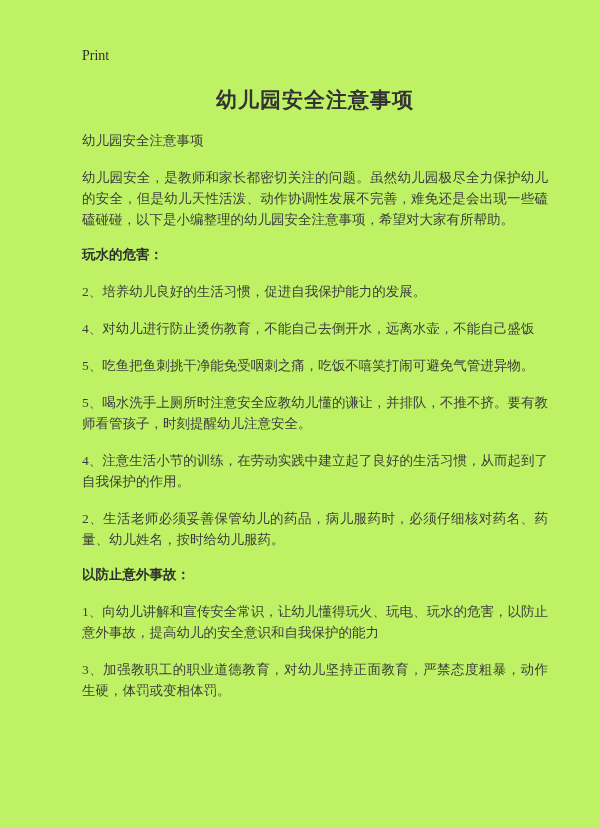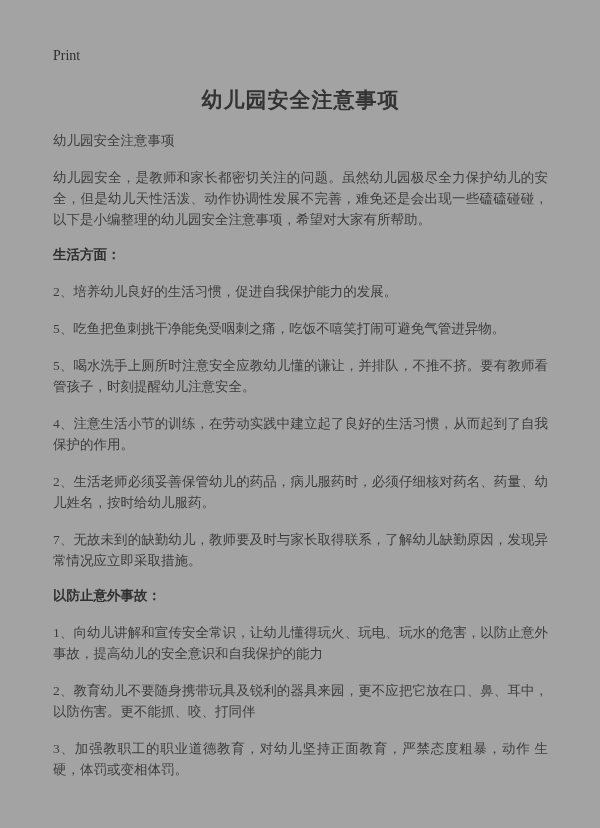--- a/index.html
+++ b/index.html
@@ -5,23 +5,23 @@
   html, body {
     margin: 0;
     padding: 0;
     background: #ffffff;
   }
   .page {
     position: relative;
     width: 600px;
     height: 828px;
     margin: 0 auto;
-    background: #a3a3a3;
+    background: #bef264;
     box-sizing: border-box;
-    padding: 46px 52px 30px 53px;
+    padding: 46px 52px 30px 82px;
     font-family: "Liberation Serif", "DejaVu Serif", serif;
     color: #3d3d3d;
     overflow: hidden;
   }
   .print-link {
     font-size: 14px;
     line-height: 16px;
     margin: 0 0 14px 0;
     color: #2f2f2f;
     cursor: pointer;
@@ -61,28 +61,27 @@
 <div class="page">
 
   <div class="print-link">Print</div>
 
   <h1 class="doc-title">幼儿园安全注意事项</h1>
 
   <p class="subtitle">幼儿园安全注意事项</p>
 
   <p class="para">幼儿园安全，是教师和家长都密切关注的问题。虽然幼儿园极尽全力保护幼儿的安全，但是幼儿天性活泼、动作协调性发展不完善，难免还是会出现一些磕磕碰碰，以下是小编整理的幼儿园安全注意事项，希望对大家有所帮助。</p>
 
-  <h2 class="section-heading">生活方面：</h2>
+  <h2 class="section-heading">玩水的危害：</h2>
 
   <p class="para">2、培养幼儿良好的生活习惯，促进自我保护能力的发展。</p>
+  <p class="para">4、对幼儿进行防止烫伤教育，不能自己去倒开水，远离水壶，不能自己盛饭</p>
   <p class="para">5、吃鱼把鱼刺挑干净能免受咽刺之痛，吃饭不嘻笑打闹可避免气管进异物。</p>
   <p class="para">5、喝水洗手上厕所时注意安全应教幼儿懂的谦让，并排队，不推不挤。要有教师看管孩子，时刻提醒幼儿注意安全。</p>
   <p class="para">4、注意生活小节的训练，在劳动实践中建立起了良好的生活习惯，从而起到了自我保护的作用。</p>
   <p class="para">2、生活老师必须妥善保管幼儿的药品，病儿服药时，必须仔细核对药名、药量、幼儿姓名，按时给幼儿服药。</p>
-  <p class="para">7、无故未到的缺勤幼儿，教师要及时与家长取得联系，了解幼儿缺勤原因，发现异常情况应立即采取措施。</p>
 
   <h2 class="section-heading">以防止意外事故：</h2>
 
   <p class="para">1、向幼儿讲解和宣传安全常识，让幼儿懂得玩火、玩电、玩水的危害，以防止意外事故，提高幼儿的安全意识和自我保护的能力</p>
-  <p class="para">2、教育幼儿不要随身携带玩具及锐利的器具来园，更不应把它放在口、鼻、耳中，以防伤害。更不能抓、咬、打同伴</p>
   <p class="para">3、加强教职工的职业道德教育，对幼儿坚持正面教育，严禁态度粗暴，动作 生硬，体罚或变相体罚。</p>
 
 </div>
 
 </body></html>

